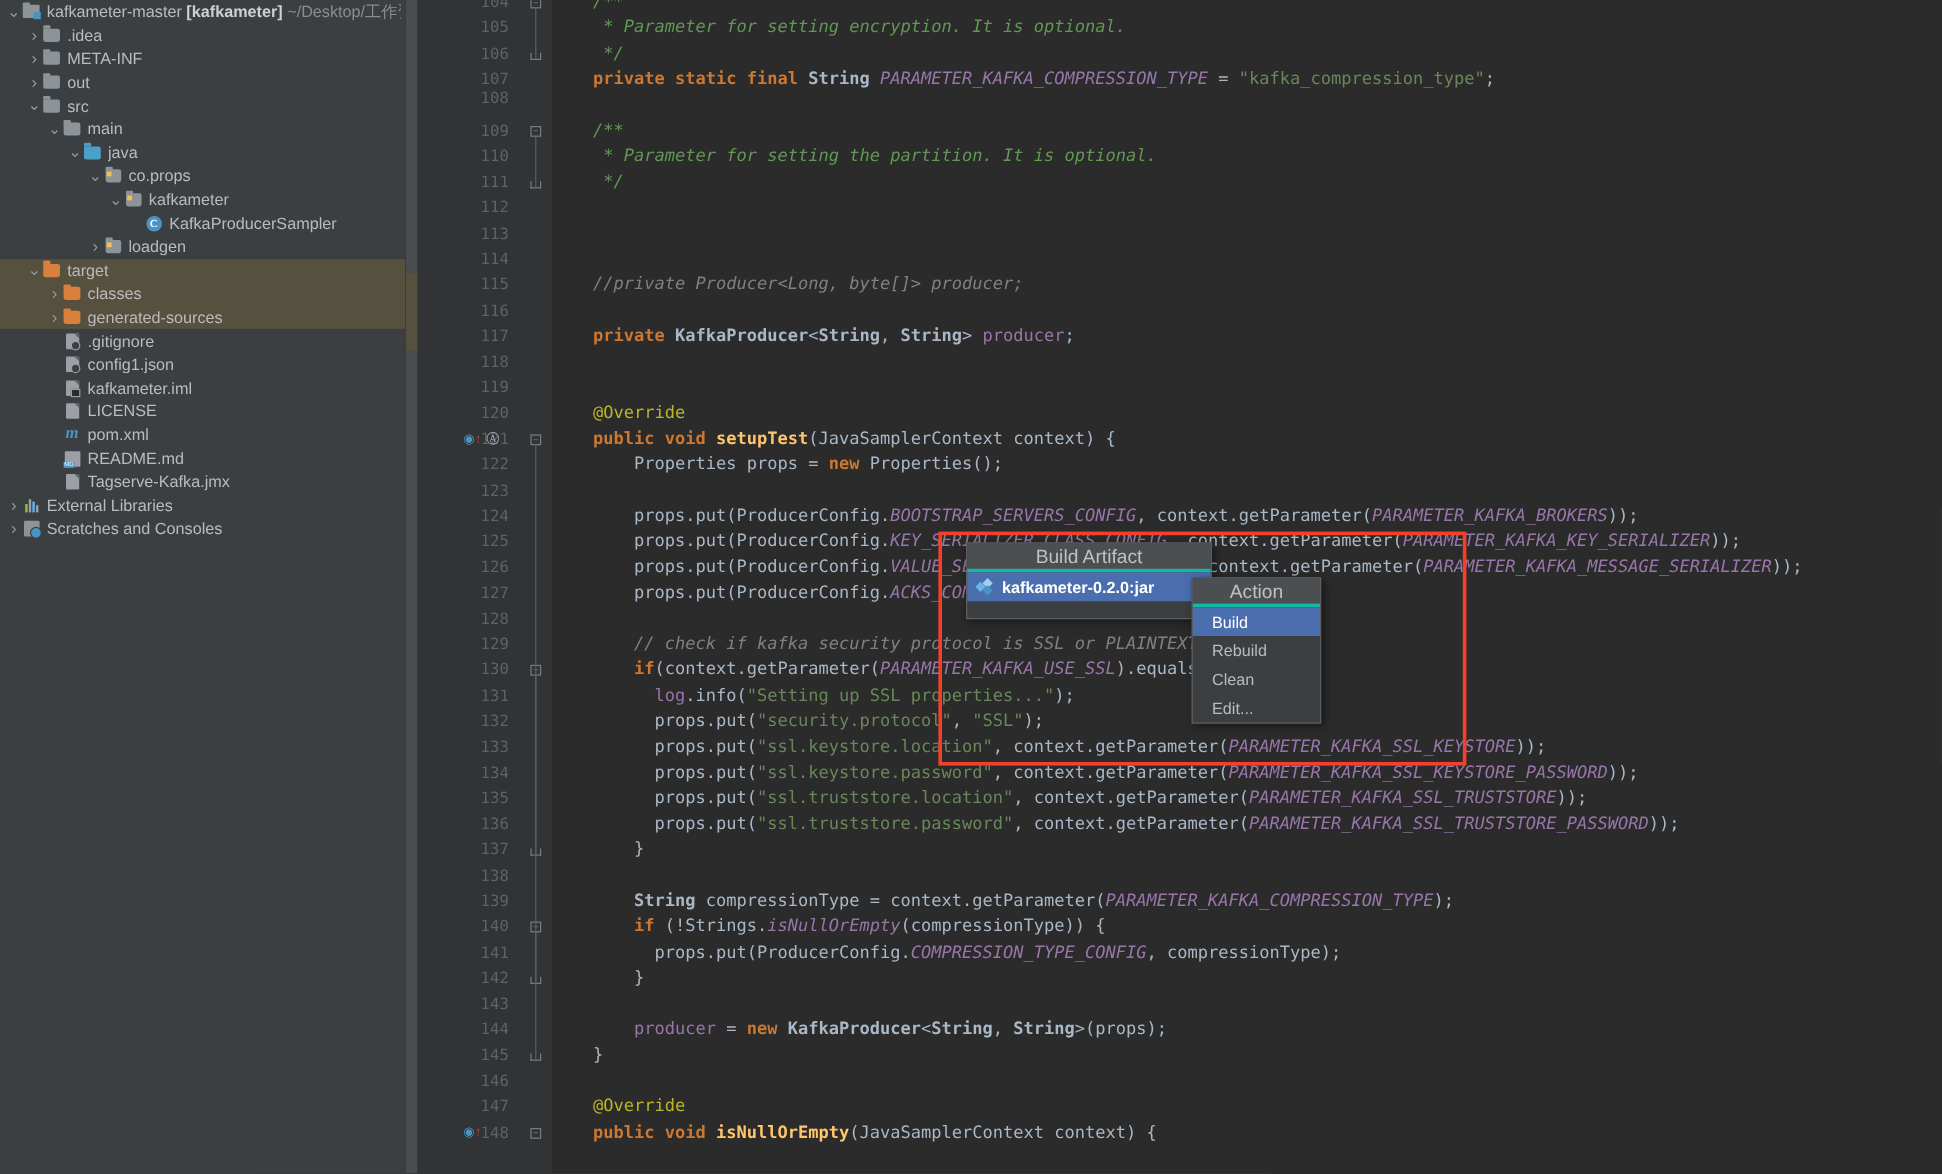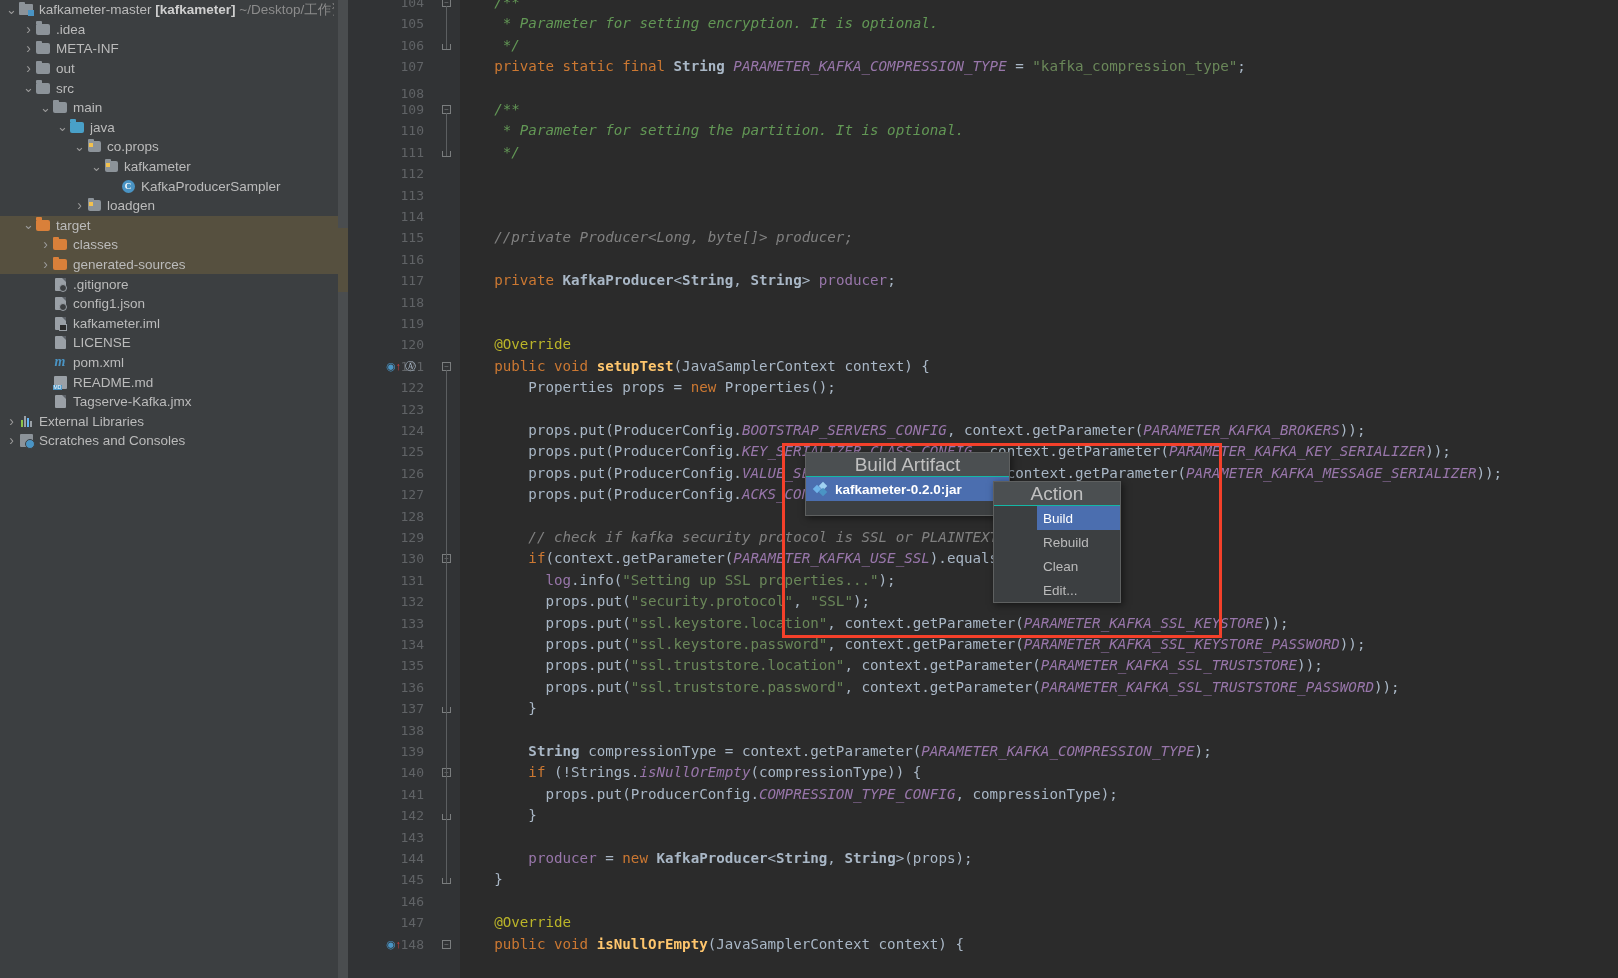--- a/index.html
+++ b/index.html
@@ -166,42 +166,42 @@
     position:absolute; left:8px; width:9px; height:9px;
     border:1px solid #7a7d7e; color:#7a7d7e;
     font-size:8px; line-height:7px; text-align:center;
   }
   .foldline {
     position:absolute; left:12px; width:1px; background:#5c5f61;
   }
   .gicon { position:absolute; font-size:11px; line-height:21.4px; height:21.4px; }
 
   
-  .kw   { color:#cc7832; font-weight:normal; }
+  .kw   { color:#cc7832; font-weight:bold; }
   .str  { color:#6a8759; }
   .cmt  { color:#808080; font-style:italic; }
   .doc  { color:#629755; font-style:italic; }
   .cst  { color:#9876aa; font-style:italic; }
   .fld  { color:#9876aa; }
   .typ  { color:#a9b7c6; font-weight:bold; }
   .mth  { color:#ffc66d; font-weight:bold; }
   .ann  { color:#bbb529; }
   .pln  { color:#a9b7c6; }
 
   
   #popup-build {
     position:absolute; left:805px; top:452px; width:205px;
     background:#3c3f41; border:1px solid #5e6060;
     box-shadow: 2px 2px 7px rgba(0,0,0,.5);
     z-index: 40;
   }
   .menu-header {
     height:24px; line-height:24px; text-align:center;
-    background:#4b4f51; color:#c0c0c0; font-size:19px;
-    border-bottom:1px solid #14b8a6;
+    background:#4b4f51; color:#c0c0c0; font-size:16px;
+    border-bottom:3px solid #14b8a6;
   }
   .menu-item {
     height:24px; display:flex; align-items:center;
     color:#bbbbbb; font-size:13.5px; padding:0 6px;
   }
   .menu-item.selected { background:#4b6eaf; color:#ffffff; font-weight:bold; }
   .menu-item .mi-icon {
     width:16px; flex:0 0 16px; margin-right:7px;
     display:flex; align-items:center; justify-content:center;
   }
@@ -212,27 +212,27 @@
     position:absolute; width:6px; height:6px; background:#6eb3e8;
     transform: rotate(45deg);
   }
   .jar-glyph i:nth-child(1){ left:0; top:3px; }
   .jar-glyph i:nth-child(2){ left:6px; top:0px; background:#9fd1f2; }
   .jar-glyph i:nth-child(3){ left:6px; top:6px; background:#4a94c4; }
   .mi-arrow { margin-left:auto; font-size:9px; color:#ffffff; }
   .menu-pad { height:14px; }
 
   #popup-action {
-    position:absolute; left:993px; top:481px; width:128px;
+    position:absolute; left:993px; top:481px; width:108px;
     background:#3c3f41; border:1px solid #5e6060;
     box-shadow: 2px 2px 7px rgba(0,0,0,.5);
     z-index: 41;
   }
   #popup-action .menu-header { text-align:center; }
-  #popup-action .menu-item { padding-left:6px;margin-left:43px; }
+  #popup-action .menu-item { padding-left:16px; }
   #popup-action .menu-item.selected { background:#4b6eaf; color:#ffffff; font-weight:normal; }
 
   
   #red-box {
     position:absolute; left:782px; top:443px;
     width:440px; height:195px;
     border:3px solid #f4402a;
     z-index: 45; pointer-events:none;
   }
 </style>
@@ -412,21 +412,21 @@
 
   <div id="editor">
     <div id="gutter-strip">
       <div class="marker" style="top:228px;height:64px;"></div>
     </div>
     <div id="gutter">
         <div class="ln" style="top: -8px;">104</div>
         <div class="ln" style="top: 13.4px;">105</div>
         <div class="ln" style="top: 34.8px;">106</div>
         <div class="ln" style="top: 56.2px; margin-left: 39px;">107</div>
-        <div class="ln" style="top: 83px;">108</div>
+        <div class="ln" style="top: 72px;">108</div>
         <div class="ln" style="top: 99px;">109</div>
         <div class="ln" style="top: 120.4px;">110</div>
         <div class="ln" style="top: 141.8px;">111</div>
         <div class="ln" style="top: 163.2px;">112</div>
         <div class="ln" style="top: 184.6px;">113</div>
         <div class="ln" style="top: 206px;">114</div>
         <div class="ln" style="top: 227.4px;">115</div>
         <div class="ln" style="top: 248.8px;">116</div>
         <div class="ln" style="top: 270.2px;">117</div>
         <div class="ln" style="top: 291.6px;">118</div>

